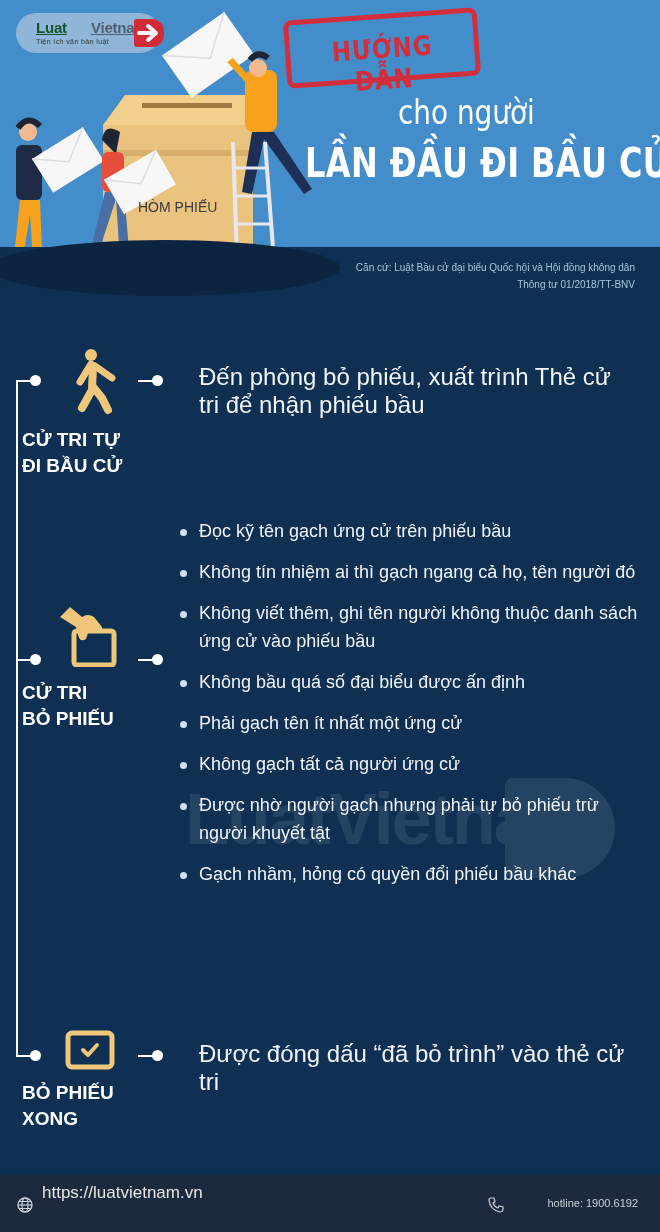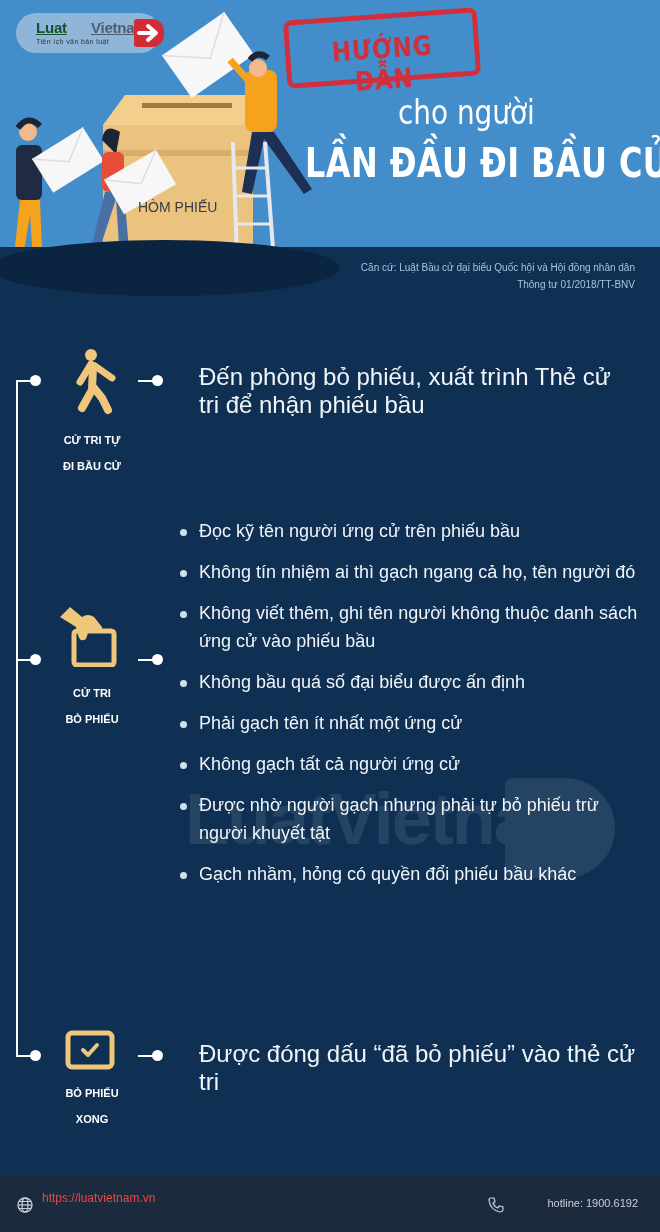--- a/index.html
+++ b/index.html
@@ -28,34 +28,34 @@
   .ref2 { position: absolute; right: 25px; top: 279px; font-size: 10px; color: #aac3dc; }
 
   
   .illus { position: absolute; left: 0; top: 0; width: 330px; height: 300px; }
 
   
   .vline { position: absolute; left: 16px; top: 380px; width: 2px; height: 675px; background: #fff; }
   .hline { position: absolute; height: 2px; background: #fff; }
   .dot { position: absolute; width: 11px; height: 11px; border-radius: 50%; background: #fff; }
 
-  .step-title { position: absolute; width: 140px; text-align: center; font-size: 11px; font-weight: bold; color: #fff; line-height: 26px; }
+  .step-title { position: absolute; width: 140px; font-size: 19px; font-weight: bold; color: #fff; line-height: 26px; }
 
   .para { position: absolute; left: 199px; font-size: 24px; color: #f1f5f9; line-height: 28px; }
   .bullets { position: absolute; left: 180px; top: 517px; width: 470px; }
   .bullet { position: relative; padding-left: 19px; font-size: 18px; color: #f1f5f9; line-height: 28px; margin-bottom: 13px; }
   .bullet::before { content: ""; position: absolute; left: 0; top: 12px; width: 7px; height: 7px; border-radius: 50%; background: #cfe0f1; }
 
   .watermark { position: absolute; left: 185px; top: 778px; width: 430px; height: 100px; opacity: 0.09; pointer-events: none; }
   .wm-text { position: absolute; left: 0; top: 0; font-size: 72px; font-weight: bold; color: #fff; letter-spacing: -2px; }
   .wm-icon { position: absolute; left: 320px; top: 0; width: 110px; height: 100px; border-radius: 8px 50px 50px 8px; background: #fff; }
 
   
   .footer { position: absolute; left: 0; top: 1175px; width: 660px; height: 57px; background: #1c2a3d; }
-  .footer-url { position: absolute; left: 42px; top: 16px; font-size: 12px; color: #ef4444; }
+  .footer-url { position: absolute; left: 42px; top: 8px; font-size: 17px; color: #e5e5e5; }
   .footer-hot { position: absolute; right: 22px; top: 22px; font-size: 11px; color: #c9d0d8; }
   .globe { position: absolute; left: 17px; top: 22px; }
   .phone { position: absolute; left: 488px; top: 22px; }
 </style>
 </head>
 <body>
 
 <div class="header">
 
   <svg class="illus" viewBox="0 0 330 300" width="330" height="300">
@@ -116,21 +116,21 @@
 
   <div class="stamp">
     <div class="stamp-text">HƯỚNG DẪN</div>
   </div>
 
   <div class="title-sub">cho người</div>
   <div class="title-main">LẦN ĐẦU ĐI BẦU CỬ</div>
 </div>
 
 <div class="ground-ellipse"></div>
-<div class="ref1">Căn cứ: Luật Bầu cử đại biểu Quốc hội và Hội đồng nhân dân</div>
+<div class="ref1">Căn cứ: Luật Bầu cử đại biểu Quốc hội và Hội đồng không dân</div>
 <div class="ref2">Thông tư 01/2018/TT-BNV</div>
 
 <div class="watermark">
   <div class="wm-text">LuatVietnam</div>
   <div class="wm-icon"></div>
 </div>
 
 <div class="vline"></div>
 
 <div class="hline" style="left:16px; top:380px; width:18px;"></div>
@@ -160,21 +160,21 @@
     <path d="M2 12 L12 2 L24 12 Q30 8 36 12 L44 22 L44 28 L30 28 L28 34 Q22 38 20 30 L18 22 Z" fill="#f0c77a"></path>
   </svg>
 </div>
 <div class="hline" style="left:138px; top:659px; width:18px;"></div>
 <div class="dot" style="left:152px; top:654px;"></div>
 <div class="step-title" style="left:22px; top:680px;">
   <div>CỬ TRI</div>
     <div>BỎ PHIẾU</div>
 </div>
 <div class="bullets">
-  <div class="bullet">Đọc kỹ tên người ứng cử trên phiếu bầu</div>
+  <div class="bullet">Đọc kỹ tên gạch ứng cử trên phiếu bầu</div>
   <div class="bullet">Không tín nhiệm ai thì gạch ngang cả họ, tên người đó</div>
   <div class="bullet">Không viết thêm, ghi tên người không thuộc danh sách ứng cử vào phiếu bầu</div>
   <div class="bullet">Không bầu quá số đại biểu được ấn định</div>
   <div class="bullet">Phải gạch tên ít nhất một ứng cử</div>
   <div class="bullet">Không gạch tất cả người ứng cử</div>
   <div class="bullet">Được nhờ người gạch nhưng phải tự bỏ phiếu trừ người khuyết tật</div>
   <div class="bullet">Gạch nhầm, hỏng có quyền đổi phiếu bầu khác</div>
 </div>
 
 <div class="hline" style="left:16px; top:1055px; width:18px;"></div>
@@ -184,21 +184,21 @@
     <rect x="3" y="3" width="44" height="34" rx="4" fill="none" stroke="#f0c77a" stroke-width="5"></rect>
     <path d="M18 20 L23 25 L32 15" stroke="#f0c77a" stroke-width="4" fill="none" stroke-linecap="round" stroke-linejoin="round"></path>
   </svg>
 </div>
 <div class="hline" style="left:138px; top:1055px; width:18px;"></div>
 <div class="dot" style="left:152px; top:1050px;"></div>
 <div class="step-title" style="left:22px; top:1080px;">
   <div>BỎ PHIẾU</div>
     <div>XONG</div>
 </div>
-<div class="para" style="top:1040px; width:440px;">Được đóng dấu “đã bỏ phiếu” vào thẻ cử tri</div>
+<div class="para" style="top:1040px; width:440px;">Được đóng dấu “đã bỏ trình” vào thẻ cử tri</div>
 
 <div class="footer">
   <svg class="globe" width="16" height="16" viewBox="0 0 16 16">
     <circle cx="8" cy="8" r="7" fill="none" stroke="#c9d0d8" stroke-width="1.3"></circle>
     <ellipse cx="8" cy="8" rx="3" ry="7" fill="none" stroke="#c9d0d8" stroke-width="1.2"></ellipse>
     <line x1="1" y1="8" x2="15" y2="8" stroke="#c9d0d8" stroke-width="1.2"></line>
     <line x1="2" y1="4.5" x2="14" y2="4.5" stroke="#c9d0d8" stroke-width="1"></line>
     <line x1="2" y1="11.5" x2="14" y2="11.5" stroke="#c9d0d8" stroke-width="1"></line>
   </svg>
   <div class="footer-url">https://luatvietnam.vn</div>

